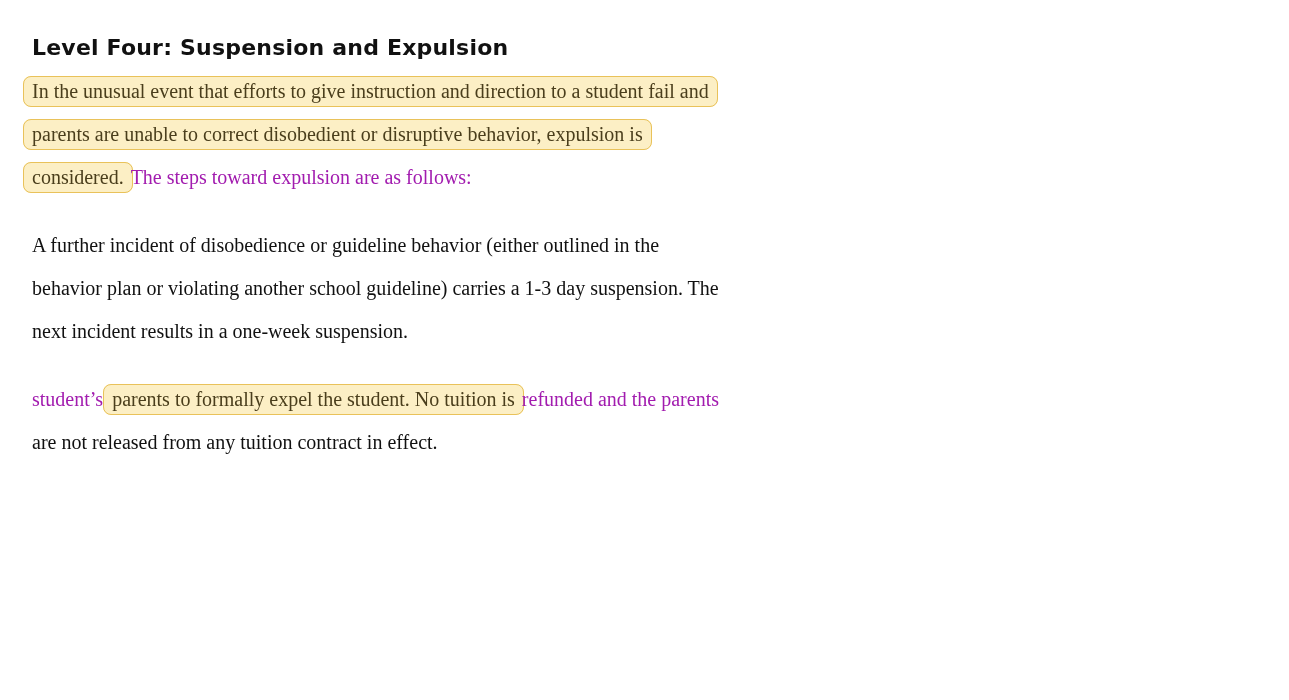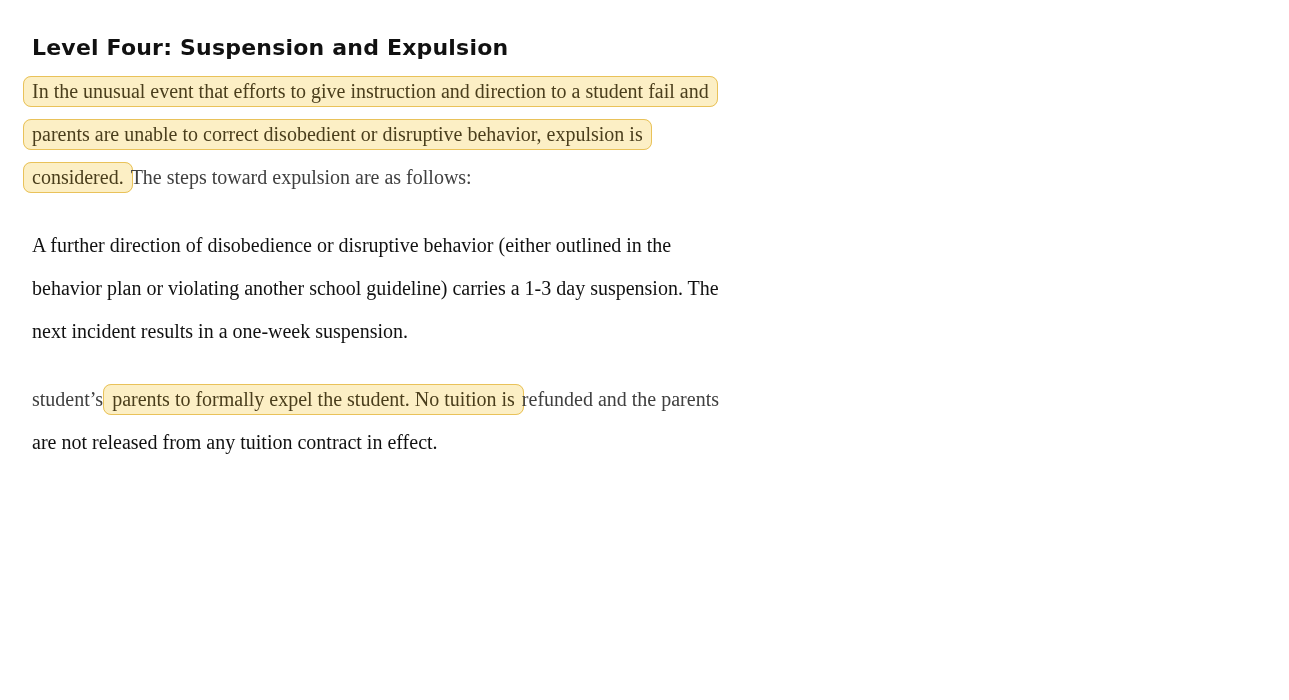--- a/index.html
+++ b/index.html
@@ -44,21 +44,21 @@
       color: #4a3e1c;
       border: 1px solid #e9c25a;
       border-radius: 8px;
       padding: 3px 8px 4px 8px;
       margin-left: -9px;
       margin-right: -2px;
       box-decoration-break: clone;
       -webkit-box-decoration-break: clone;
     }
     .hl.mid { margin-left: 0; padding-left: 8px; }
-    .plain { color: #404040; margin-top: 20px; }
+    .plain { color: #a21caf; margin-top: 20px; }
   </style>
 </head>
 <body>
 
 <div class="page">
   <h1 class="heading">Level Four: Suspension and Expulsion</h1>
 
   <p class="para">
     <span class="line">
       <span class="hl">In the unusual event that efforts to give instruction and direction to a student fail and</span>
@@ -66,21 +66,21 @@
     <span class="line">
       <span class="hl">parents are unable to correct disobedient or disruptive behavior, expulsion is</span>
     </span>
     <span class="line">
       <span class="hl">considered.</span><span class="plain">The steps toward expulsion are as follows:</span>
     </span>
   </p>
 
 
   <p class="para">
-    <span class="line">A further direction of disobedience or disruptive behavior (either outlined in the</span>
+    <span class="line">A further incident of disobedience or guideline behavior (either outlined in the</span>
     <span class="line">behavior plan or violating another school guideline) carries a 1-3 day suspension. The</span>
     <span class="line">next incident results in a one-week suspension.</span>
   </p>
 
   <p class="para">
     <span class="line">
       <span class="plain">student’s</span><span class="hl mid">parents to formally expel the student. No tuition is</span><span class="plain">refunded and the parents</span>
     </span>
     <span class="line">are not released from any tuition contract in effect.</span>
   </p>

